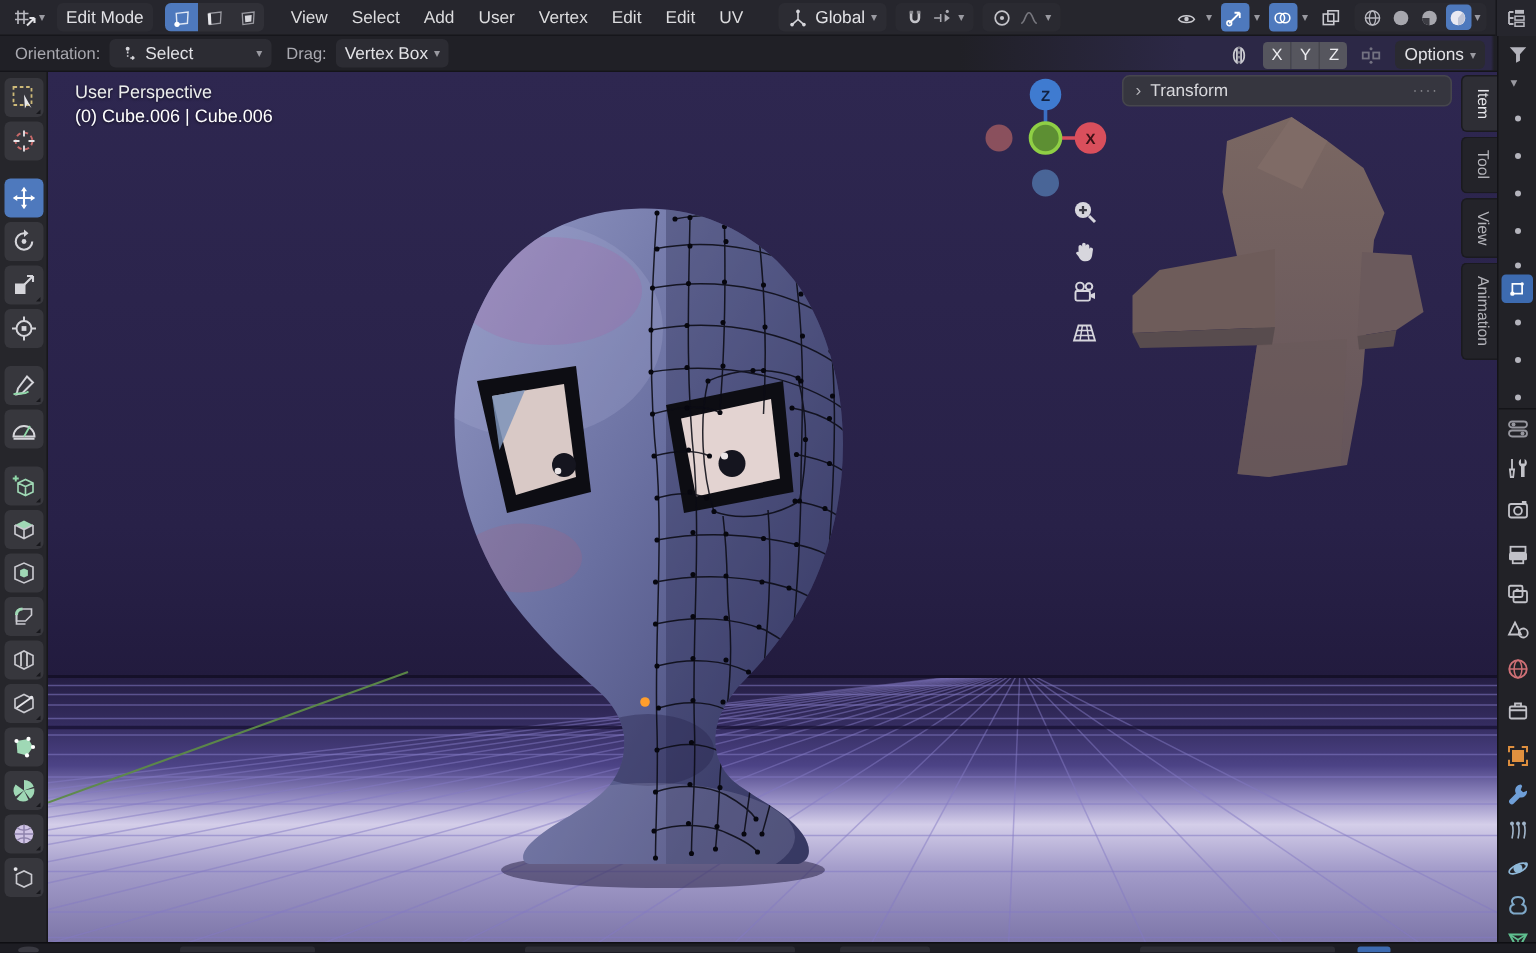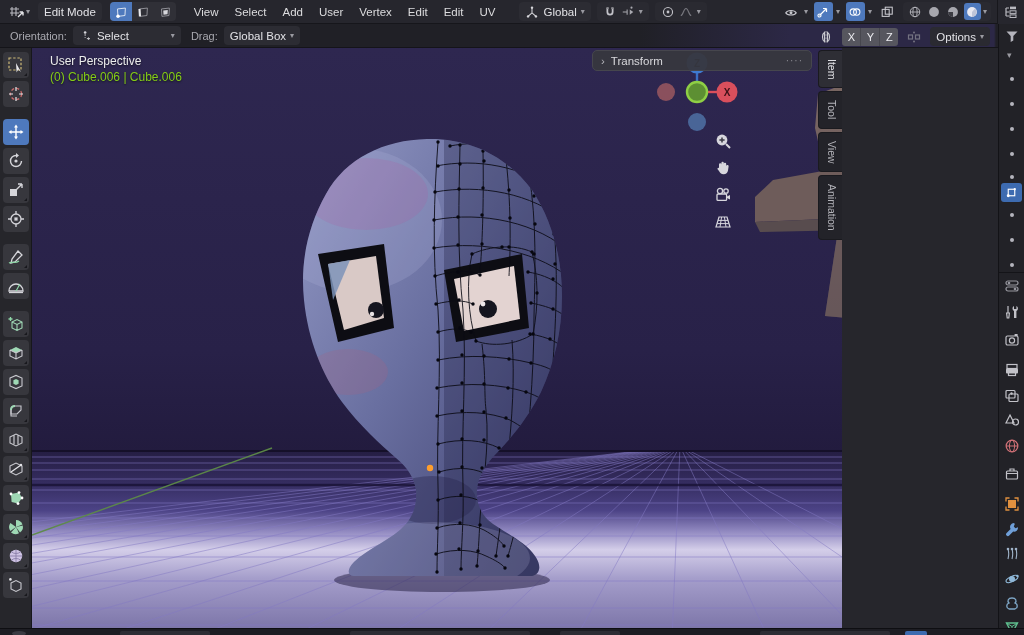--- a/index.html
+++ b/index.html
@@ -40,23 +40,23 @@
            border-right:1px solid #17171b;display:flex;flex-direction:column;align-items:center;
            padding-top:4px;box-sizing:border-box;overflow:hidden;}
   .tool{width:26px;height:26px;border-radius:4px;background:#37373d;margin-bottom:3px;flex:0 0 auto;
         display:flex;align-items:center;justify-content:center;position:relative;}
   .tool.sel{background:#4e79bd;}
   .tool.gap{margin-top:9px;}
   .tool .sub{position:absolute;right:2px;bottom:2px;width:0;height:0;
              border-left:3px solid transparent;border-bottom:3px solid #18181d;}
   .tico{width:18px;height:18px;display:block;}
   
-  .viewport{position:absolute;left:32px;top:48px;width:810px;height:580px;overflow:hidden;background:#2a2347;}
+  .viewport{position:absolute;left:32px;top:48px;width:966px;height:580px;overflow:hidden;background:#2a2347;}
   .vp-text1{position:absolute;left:18px;top:6px;font-size:12px;color:#eceded;text-shadow:0 1px 2px rgba(0,0,0,.6);}
-  .vp-text2{position:absolute;left:18px;top:22px;font-size:12px;color:#84cc16;text-shadow:0 1px 2px rgba(0,0,0,.6);}
+  .vp-text2{position:absolute;left:18px;top:22px;font-size:12px;color:#ffffff;text-shadow:0 1px 2px rgba(0,0,0,.6);}
   .tpanel{position:absolute;right:30px;top:2px;width:220px;height:21px;background:rgba(55,55,62,.95);
           border:1px solid #46464d;border-radius:5px;display:flex;align-items:center;
           color:#d8d8dc;font-size:11.5px;box-sizing:border-box;padding:0 8px;gap:6px;}
   .tpanel .grip{margin-left:auto;color:#8a8a90;font-size:10px;letter-spacing:1px;}
   .vtabs{position:absolute;right:0;top:2px;width:24px;display:flex;flex-direction:column;gap:3px;}
   .vtab{writing-mode:vertical-rl;background:#232329;color:#b4b4ba;font-size:10.5px;
         padding:8px 4px;border-radius:4px 0 0 4px;border:1px solid #1a1a1f;border-right:none;text-align:center;}
   .vtab.active{background:#2e2e35;color:#e6e6ea;}
   .navgizmo{position:absolute;left:615px;top:0px;width:110px;height:92px;}
   .viewicons{position:absolute;left:677px;top:84px;width:28px;display:flex;flex-direction:column;gap:9px;align-items:center;}
@@ -248,21 +248,21 @@
       <svg class="icon14" viewBox="0 0 16 16">
         <circle cx="7" cy="4" r="1.5" fill="#d5d5da"></circle>
         <path d="M7,6 v4" stroke="#d5d5da" stroke-width="1.2" stroke-dasharray="1.6,1.4"></path>
         <path d="M9,11 h3 M12,11 l-1.6,-1.2 M12,11 l-1.6,1.2" stroke="#d5d5da" stroke-width="1.1" fill="none"></path>
       </svg>
       <span>Select</span>
       <span class="chev" style="margin-left:auto;">▾</span>
     </div>
     <span class="lbl">Drag:</span>
     <div class="pill">
-      <span>Global Box</span>
+      <span>Vertex Box</span>
       <span class="chev">▾</span>
     </div>
 
     <div class="r2right">
       <svg class="icon16" viewBox="0 0 16 16">
         <path d="M6.6,3.2 C3.8,5 3.8,11 6.6,12.8 Z" fill="none" stroke="#c9c9cf" stroke-width="1.2"></path>
         <path d="M9.4,3.2 C12.2,5 12.2,11 9.4,12.8 Z" fill="none" stroke="#c9c9cf" stroke-width="1.2"></path>
         <path d="M8,2 v12" stroke="#9a9aa1" stroke-width="1" stroke-dasharray="1.6,1.6"></path>
       </svg>
       <div class="xyz">

